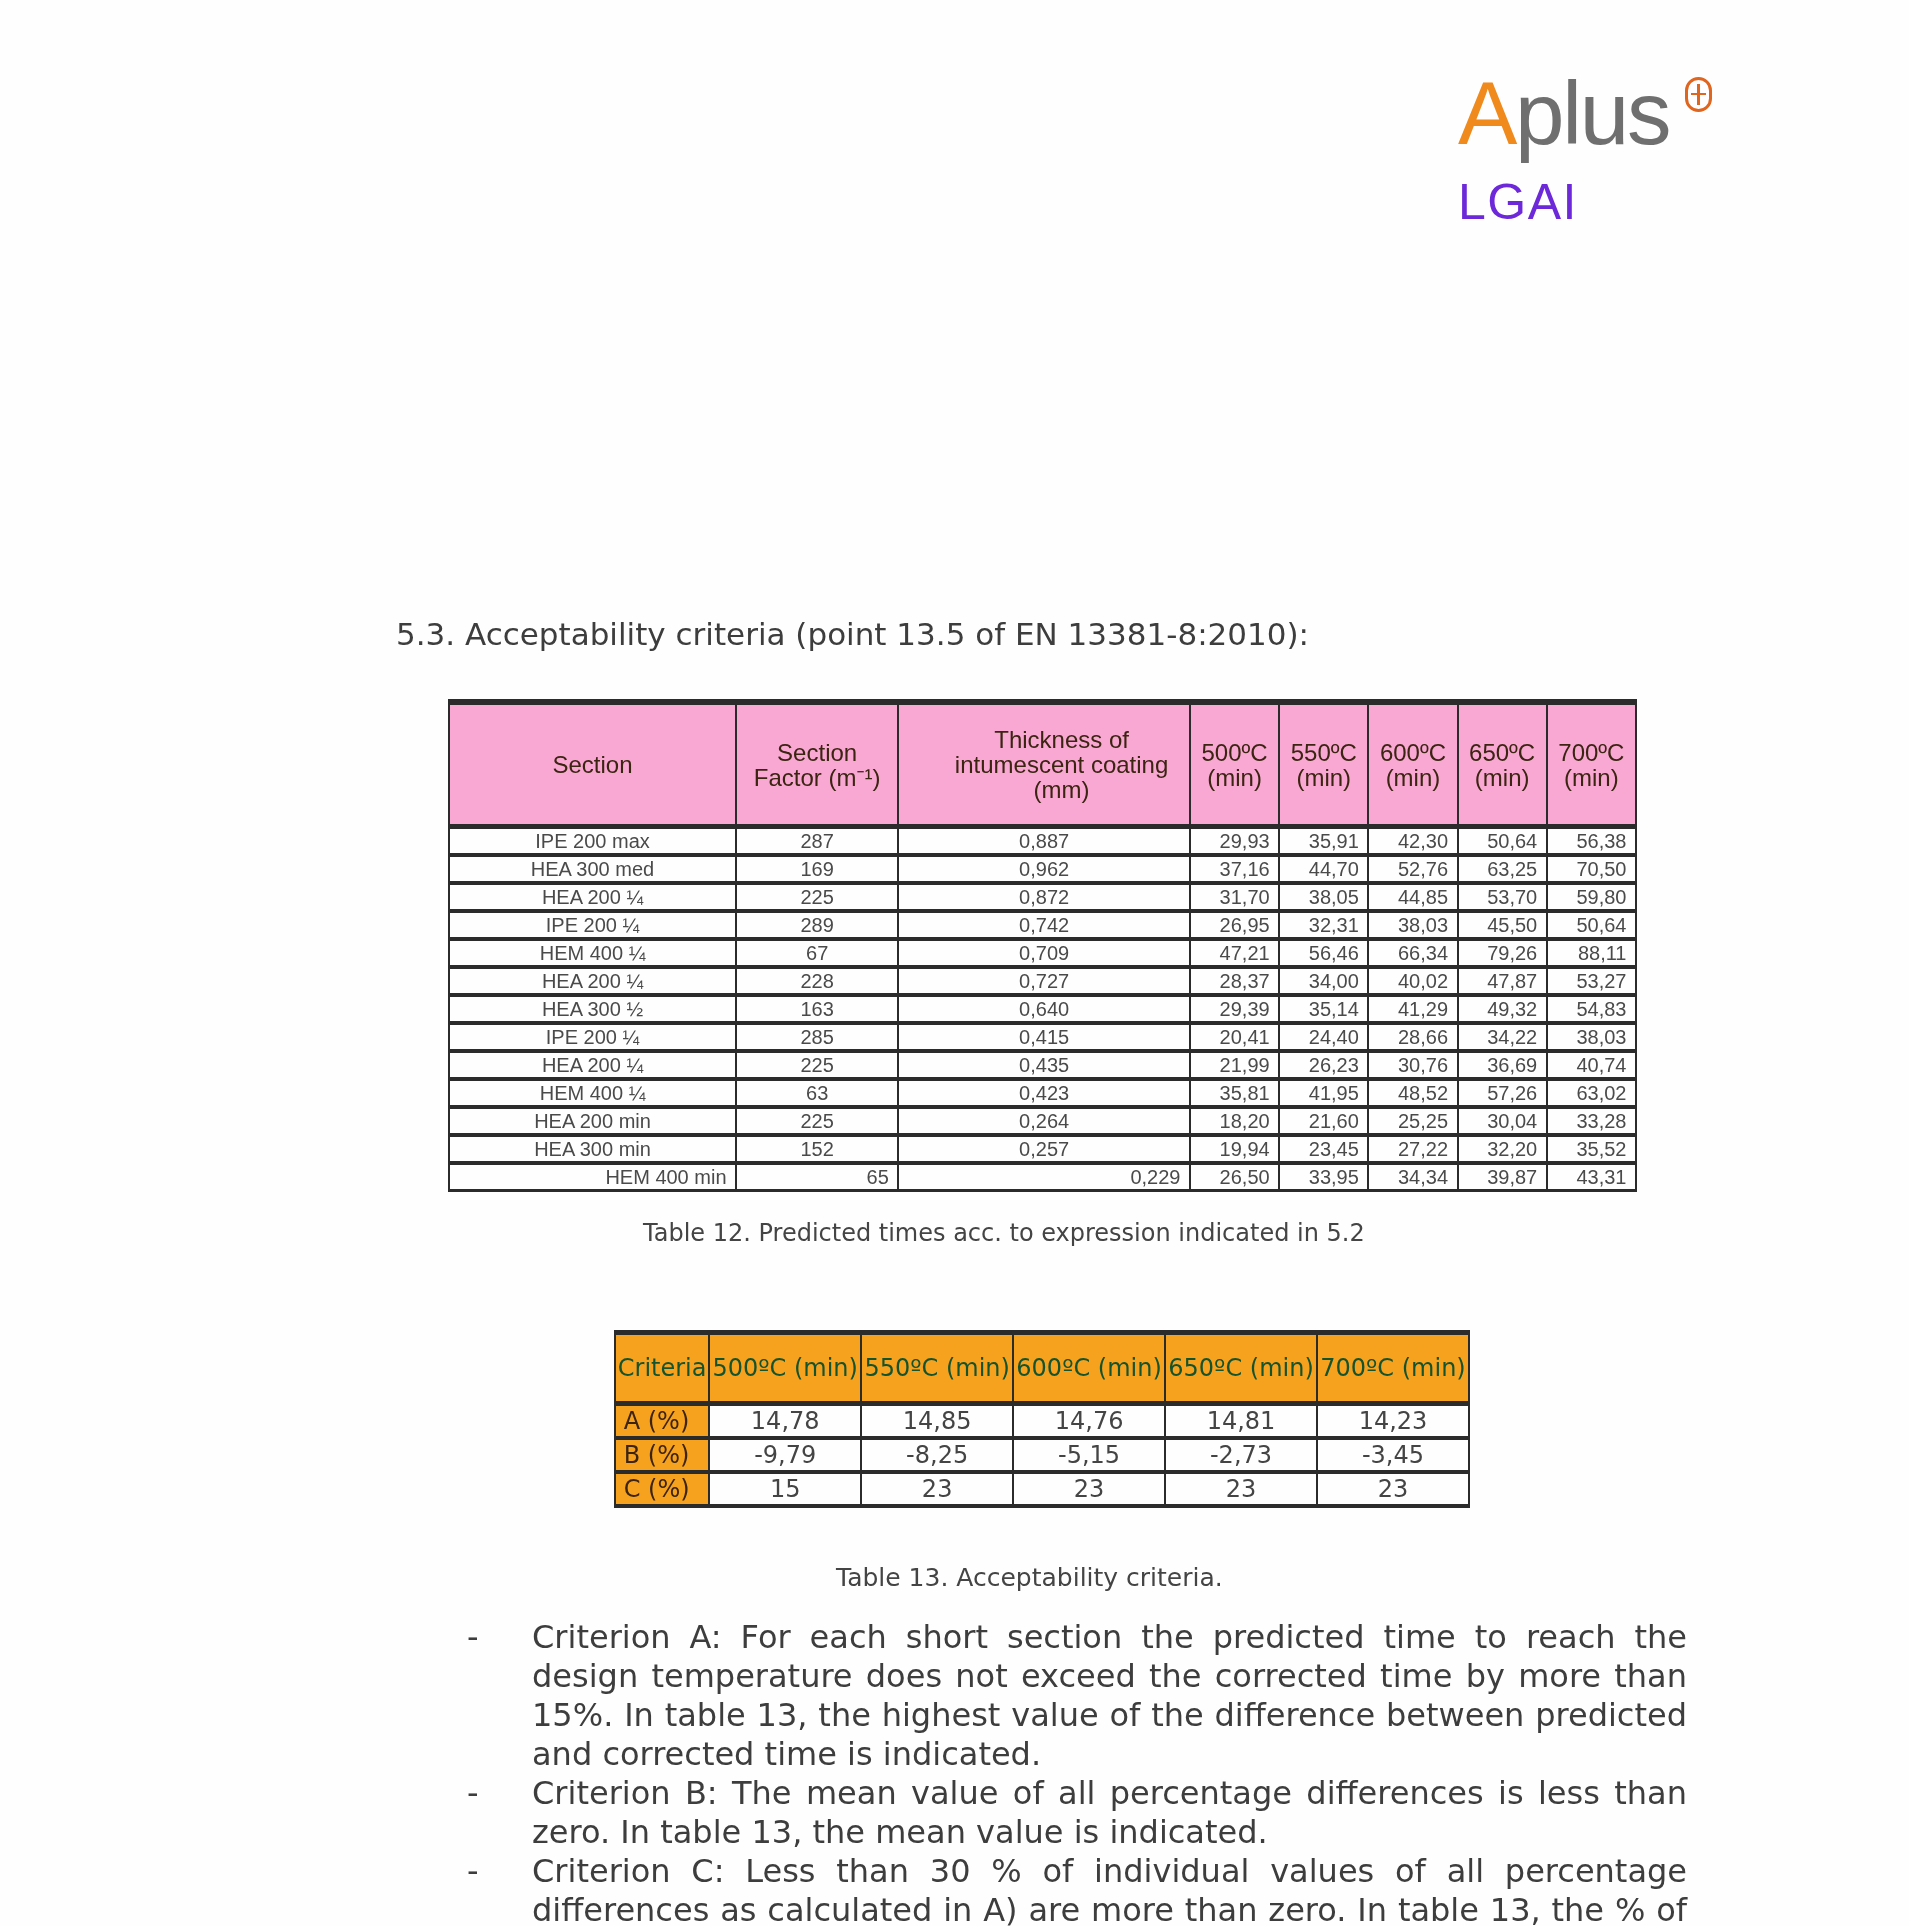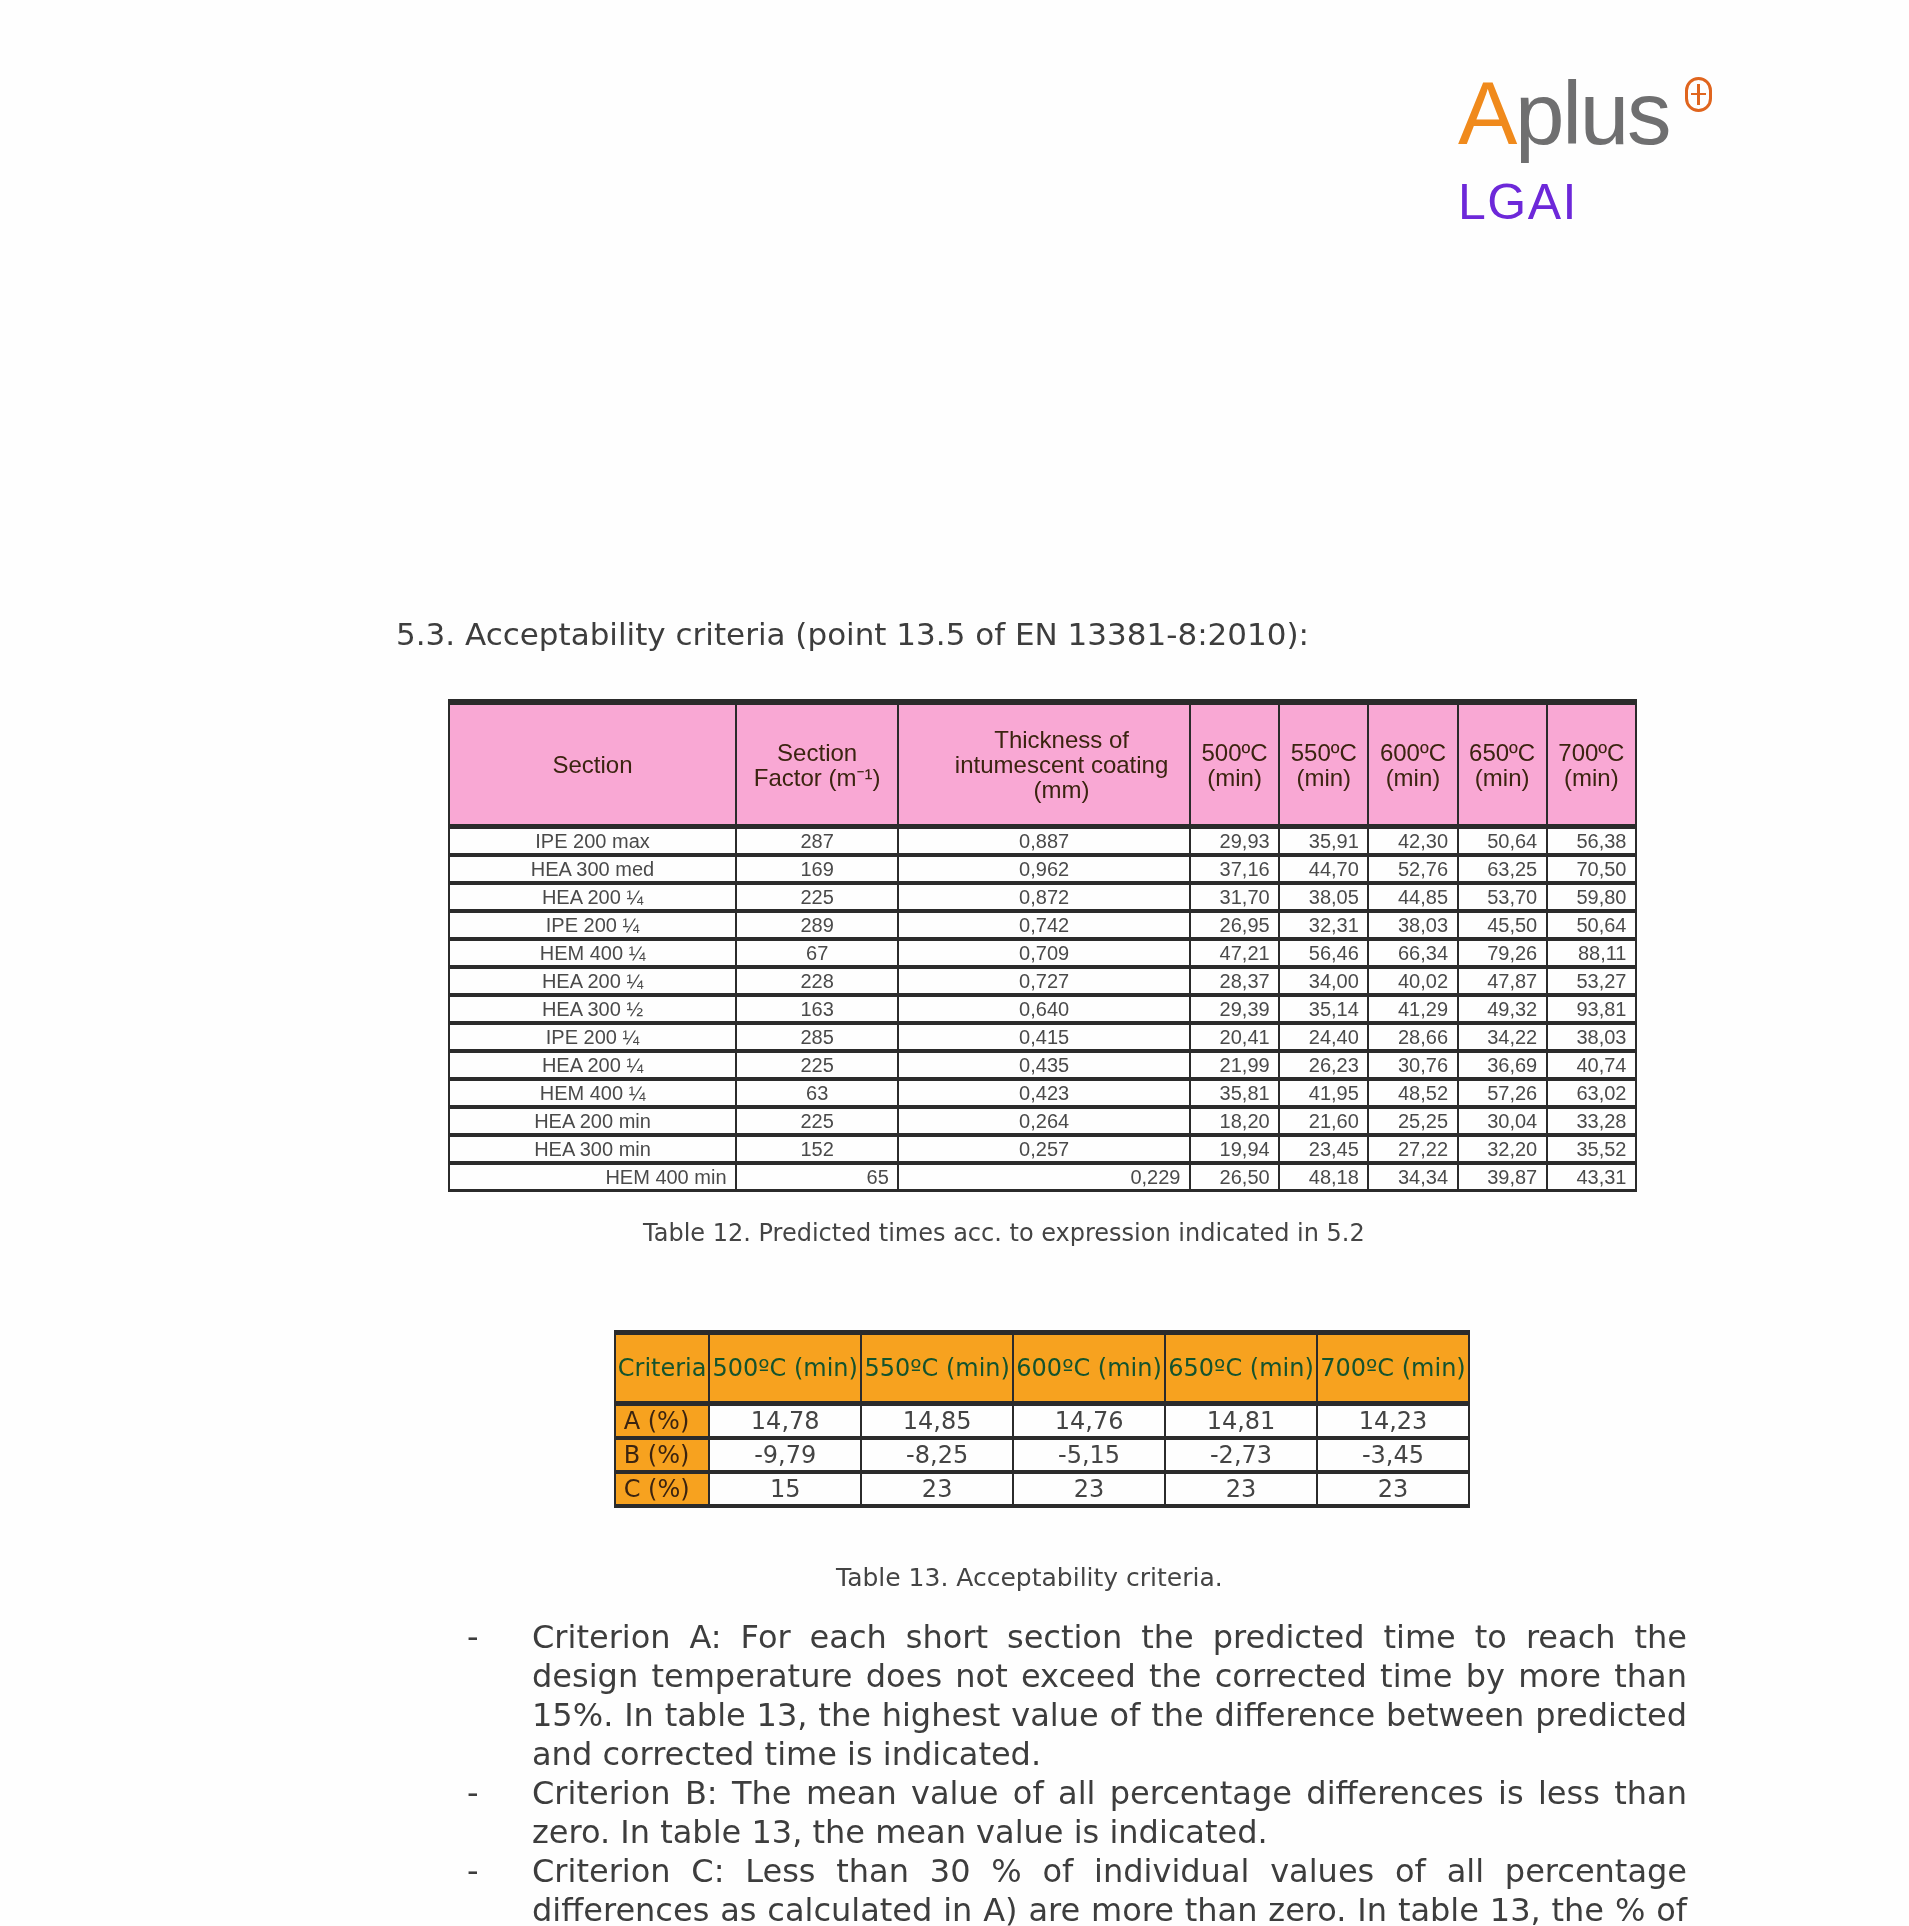--- a/index.html
+++ b/index.html
@@ -130,21 +130,21 @@
         <td class="r">53,27</td>
       </tr>
       <tr>
         <td class="c">HEA 300 ½</td>
         <td class="c">163</td>
         <td class="c">0,640</td>
         <td class="r">29,39</td>
         <td class="r">35,14</td>
         <td class="r">41,29</td>
         <td class="r">49,32</td>
-        <td class="r">93,81</td>
+        <td class="r">54,83</td>
       </tr>
       <tr>
         <td class="c">IPE 200 ¼</td>
         <td class="c">285</td>
         <td class="c">0,415</td>
         <td class="r">20,41</td>
         <td class="r">24,40</td>
         <td class="r">28,66</td>
         <td class="r">34,22</td>
         <td class="r">38,03</td>
@@ -187,21 +187,21 @@
         <td class="r">23,45</td>
         <td class="r">27,22</td>
         <td class="r">32,20</td>
         <td class="r">35,52</td>
       </tr>
       <tr>
         <td class="c">HEM 400 min</td>
         <td class="c">65</td>
         <td class="c">0,229</td>
         <td class="r">26,50</td>
-        <td class="r">48,18</td>
+        <td class="r">33,95</td>
         <td class="r">34,34</td>
         <td class="r">39,87</td>
         <td class="r">43,31</td>
       </tr>
     </tbody>
 </table>
 <div id="cap12" class="abs">Table 12. Predicted times acc. to expression indicated in 5.2</div>
 
 <table id="t13">
   <thead>

